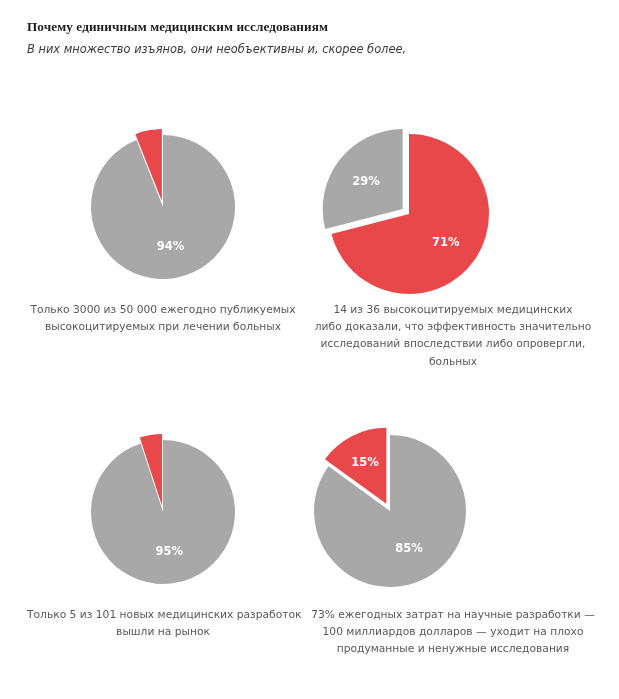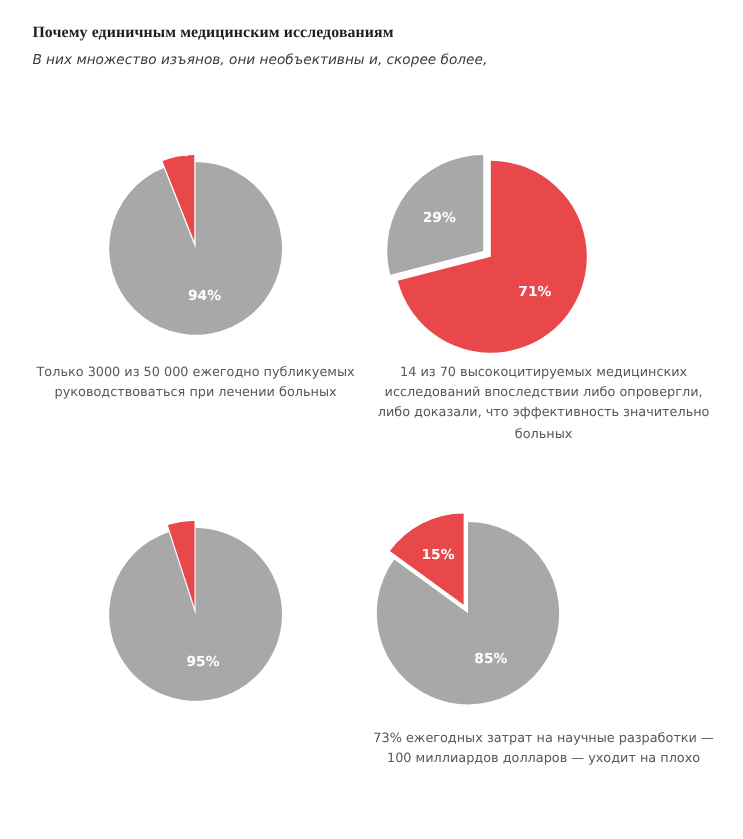--- a/index.html
+++ b/index.html
@@ -105,65 +105,68 @@
       <svg width="272" height="175" viewBox="0 0 272 175">
 
         <path d="M 136 89 L 136.00 17.00 A 72 72 0 1 1 109.50 22.06 Z" fill="#A8A8A8"></path>
           <path d="M 134.87571211248564 83.10627649562787 L 108.37 16.16 A 72 72 0 0 1 134.88 11.11 Z" fill="#E8484A"></path>
           <text class="slice-label" x="143.4" y="131.9" text-anchor="middle">94%</text>
         <text class="slice-label" x="120.6" y="12.1" text-anchor="middle">6%</text>
       </svg>
     </div>
     <p class="caption">
       <span class="caption-line">Только 3000 из 50 000 ежегодно публикуемых</span>
-      <span class="caption-line">руководствоваться при лечении больных</span>
+      <span class="caption-line">высокоцитируемых при лечении больных</span>
     </p>
   </div>
 
   <div class="panel panel-tr">
     <div class="chart-wrap">
       <svg width="292" height="175" viewBox="0 0 292 175">
 
         <path d="M 102 96 L 102.00 16.00 A 80 80 0 1 1 24.51 115.90 Z" fill="#E8484A"></path>
           <path d="M 95.67875990099448 91.09674357077618 L 18.19 110.99 A 80 80 0 0 1 95.68 11.10 Z" fill="#A8A8A8"></path>
           <text class="slice-label" x="138.7" y="128.4" text-anchor="middle">71%</text>
         <text class="slice-label" x="59.0" y="66.7" text-anchor="middle">29%</text>
       </svg>
     </div>
     <p class="caption">
-      <span class="caption-line">14 из 70 высокоцитируемых медицинских</span>
+      <span class="caption-line">14 из 36 высокоцитируемых медицинских</span>
+      <span class="caption-line">либо доказали, что эффективность значительно</span>
       <span class="caption-line">исследований впоследствии либо опровергли,</span>
-      <span class="caption-line">либо доказали, что эффективность значительно</span>
       <span class="caption-line">больных</span>
     </p>
   </div>
 
   <div class="panel panel-bl">
     <div class="chart-wrap">
       <svg width="272" height="175" viewBox="0 0 272 175">
 
         <path d="M 136 89 L 136.00 17.00 A 72 72 0 1 1 113.75 20.52 Z" fill="#A8A8A8"></path>
           <path d="M 135.06139320975862 83.07386995642918 L 112.81 14.60 A 72 72 0 0 1 135.06 11.07 Z" fill="#E8484A"></path>
           <text class="slice-label" x="142.2" y="132.1" text-anchor="middle">95%</text>
         <text class="slice-label" x="122.9" y="10.3" text-anchor="middle">5%</text>
       </svg>
     </div>
     <p class="caption">
+      <span class="caption-line">Только 5 из 101 новых медицинских разработок</span>
+      <span class="caption-line">вышли на рынок</span>
     </p>
   </div>
 
   <div class="panel panel-br">
     <div class="chart-wrap">
       <svg width="292" height="175" viewBox="0 0 292 175">
 
         <path d="M 83 88 L 83.00 12.00 A 76 76 0 1 1 21.51 43.33 Z" fill="#A8A8A8"></path>
           <path d="M 79.36807600208363 80.87194780649305 L 17.88 36.20 A 76 76 0 0 1 79.37 4.87 Z" fill="#E8484A"></path>
           <text class="slice-label" x="102.0" y="129.2" text-anchor="middle">85%</text>
         <text class="slice-label" x="58.0" y="42.9" text-anchor="middle">15%</text>
       </svg>
     </div>
     <p class="caption">
       <span class="caption-line">73% ежегодных затрат на научные разработки —</span>
       <span class="caption-line">100 миллиардов долларов — уходит на плохо</span>
+      <span class="caption-line">продуманные и ненужные исследования</span>
     </p>
   </div>
 
 </div>
 
 </body></html>

